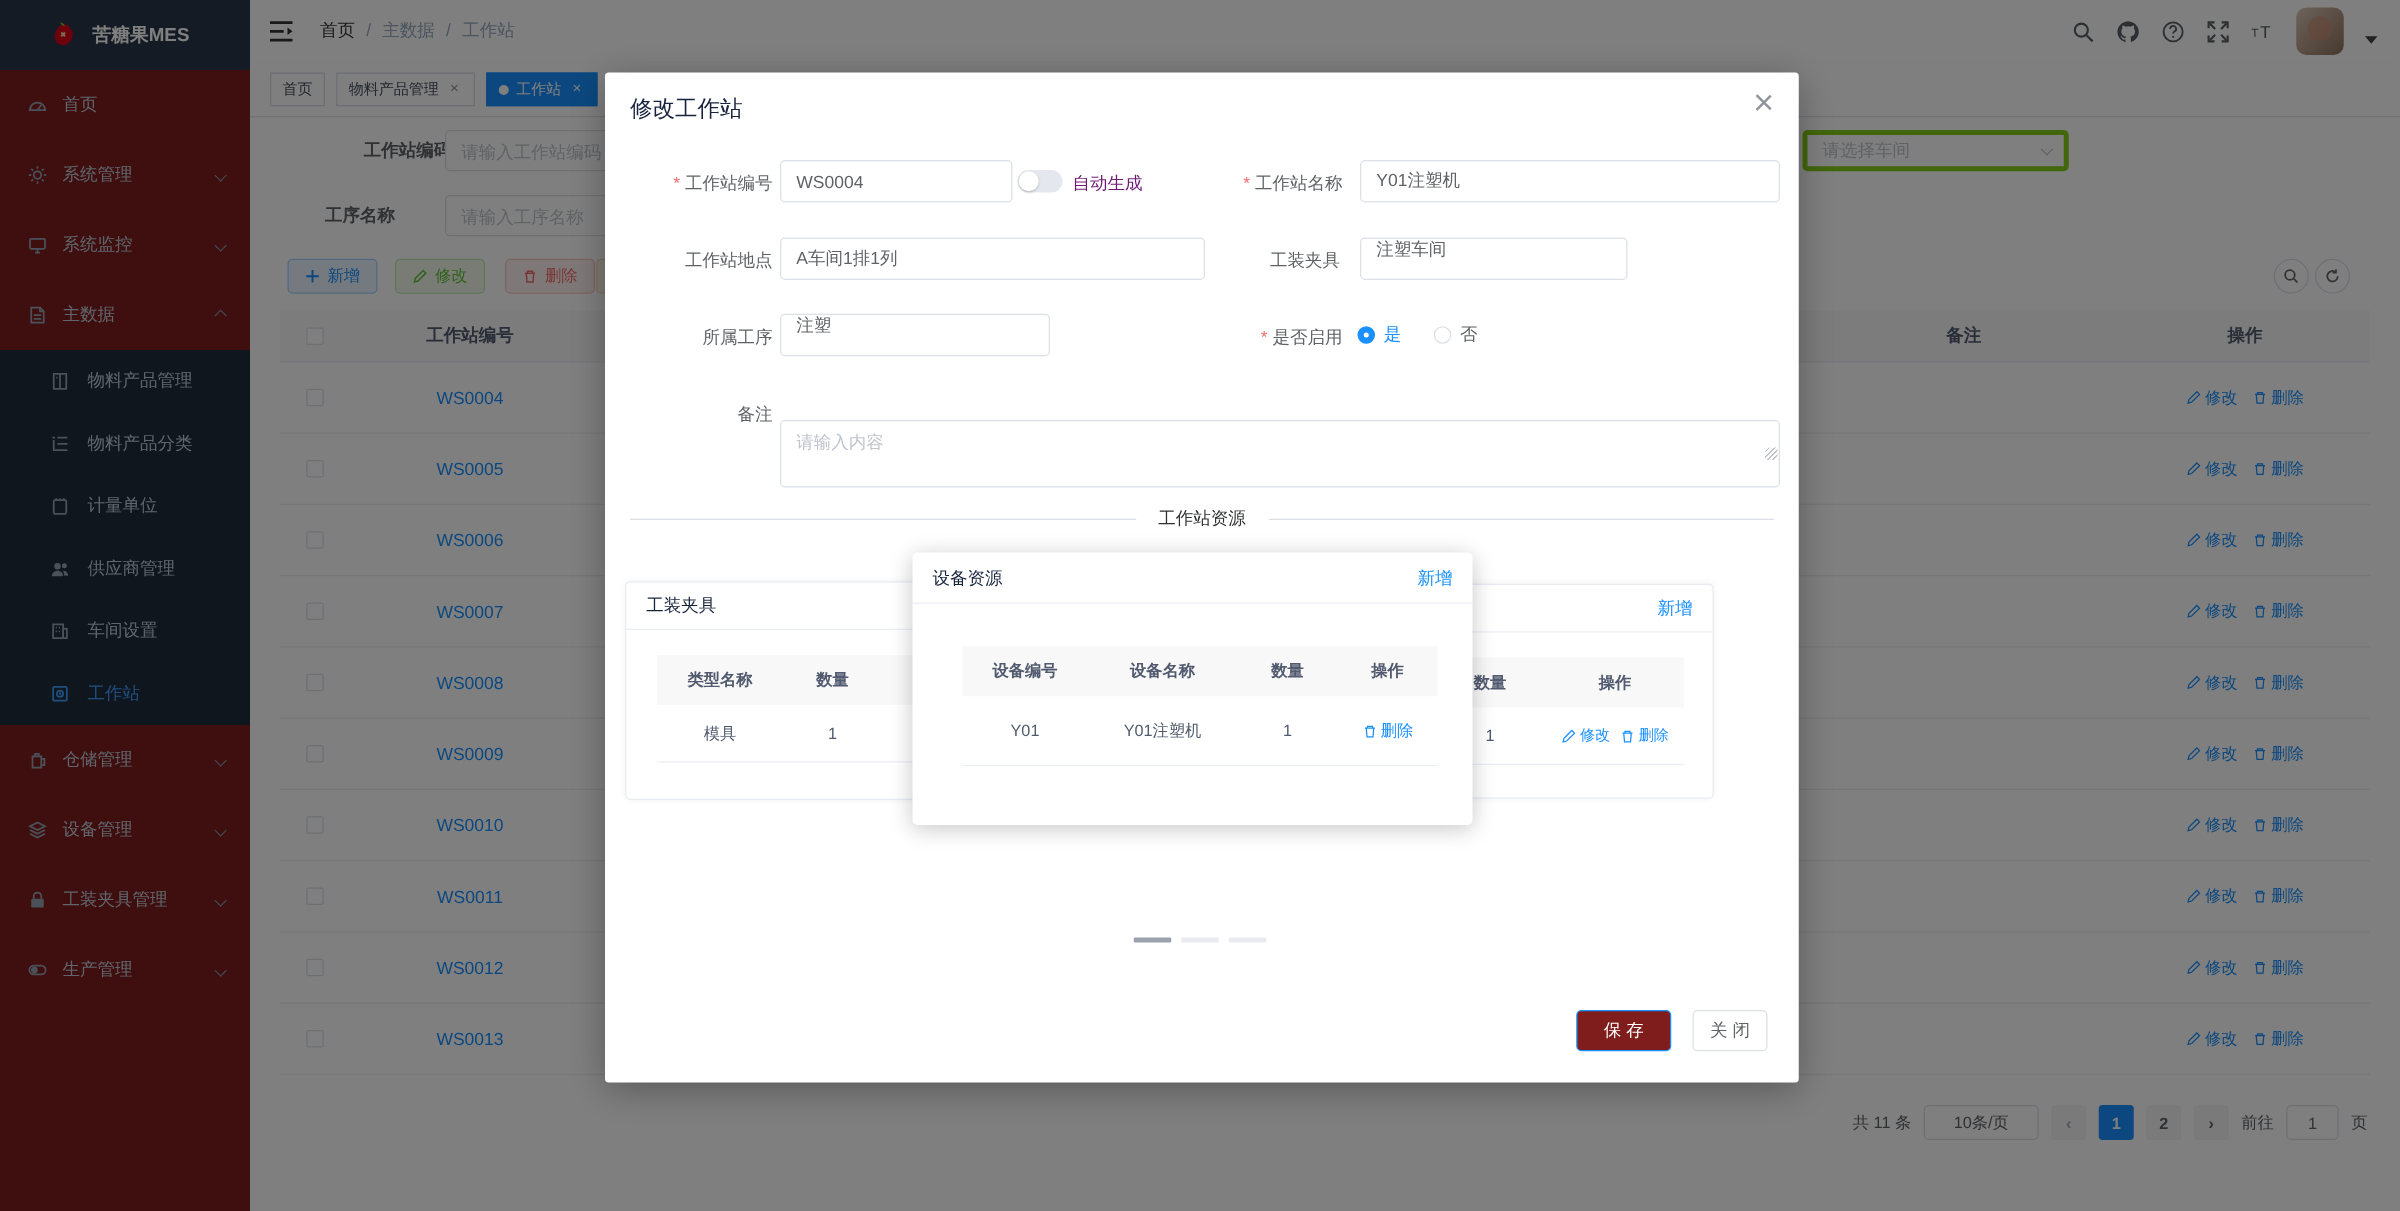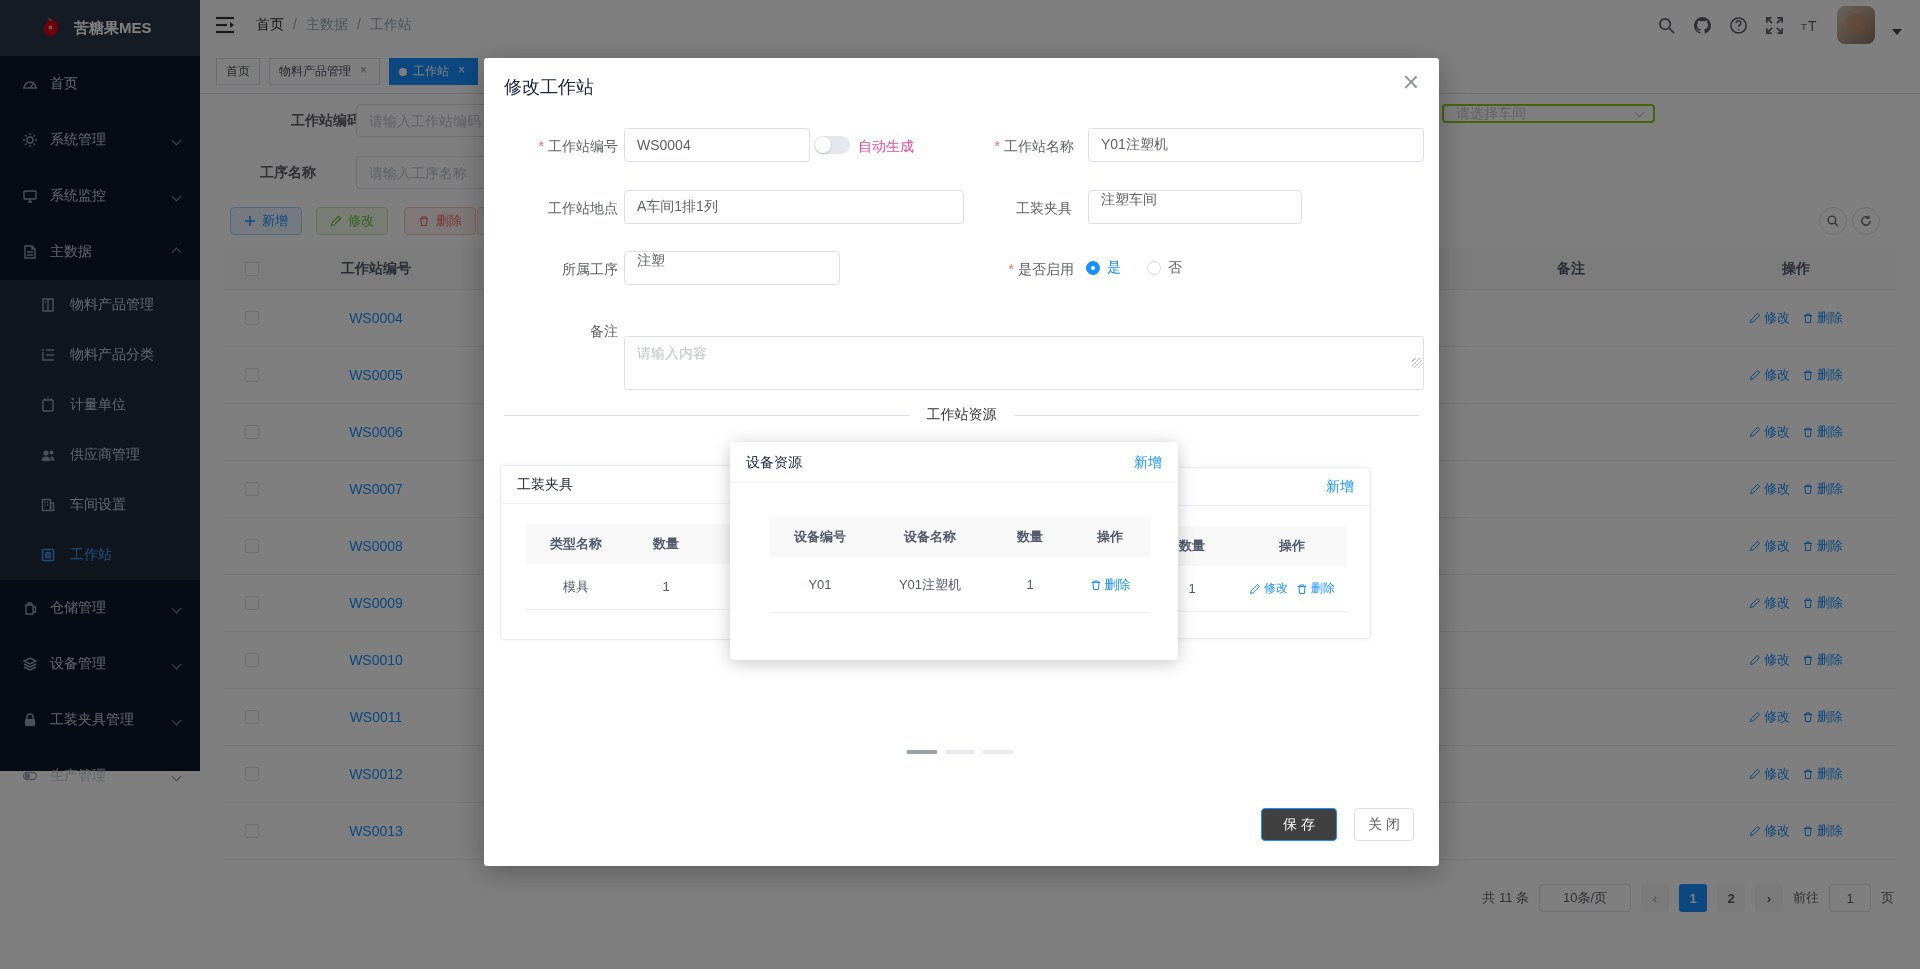--- a/index.html
+++ b/index.html
@@ -1,20 +1,20 @@
 <!DOCTYPE html>
 <html><head>
 <meta charset="utf-8">
 <style>
   * { margin:0; padding:0; box-sizing:border-box; }
   html,body { width:1920px; height:969px; overflow:hidden; background:#fff;
     font-family:"Liberation Sans","DejaVu Sans",sans-serif; font-size:14px; color:#303133; }
 
   
-  .sidebar { position:absolute; left:0; top:0; width:200px; height:771px; background:#0f172a; z-index:10; }
+  .sidebar { position:absolute; left:0; top:0; width:200px; height:969px; background:#7f1d1d; z-index:10; }
   .logo-row { height:56px; display:flex; align-items:center; padding-left:40px; background:#2b3649; }
   .logo-mark { width:22px; height:22px; margin-right:12px; }
   .logo-text { color:#fff; font-weight:bold; font-size:15px; }
   .menu-item { height:56px; display:flex; align-items:center; padding:0 16px 0 22px; color:#bfcbd9; cursor:pointer; }
   .sub-block { background:#1f2d3d; }
   .sub-item { height:50px; display:flex; align-items:center; padding-left:40px; color:#bfcbd9; cursor:pointer; }
   .sub-item.active { color:#409eff; }
   .m-ico { width:16px; height:16px; margin-right:12px; flex:none; color:#97a3b2; }
   .sub-item .m-ico { margin-right:14px; }
   .menu-label { flex:1; font-size:14px; }
@@ -42,21 +42,21 @@
   .tag .x { font-size:12px; color:#8a919c; width:13px; height:13px; line-height:11px; text-align:center; border-radius:50%; }
   .tag.active { background:#1890ff; border-color:#1890ff; color:#fff; }
   .tag.active .x { color:#fff; }
   .dot { width:8px; height:8px; border-radius:50%; background:#fff; }
 
   
   .content { position:absolute; left:200px; top:94px; width:1720px; height:875px; background:#fff; }
   .f-label { position:absolute; font-weight:bold; color:#606266; font-size:14px; }
   .inp { position:absolute; height:33px; border:1px solid #dcdfe6; border-radius:4px; padding:0 12px; font-size:14px; color:#606266; background:#fff; font-family:inherit; }
   .inp::placeholder { color:#c0c4cc; }
-  .sel { position:absolute; height:19px; border:2px solid #84cc16; border-radius:4px; padding:0 28px 0 12px; display:flex; align-items:center; font-size:14px; color:#c0c4cc; background:#fff; cursor:pointer; }
+  .sel { position:absolute; height:33px; border:4px solid #84cc16; border-radius:4px; padding:0 28px 0 12px; display:flex; align-items:center; font-size:14px; color:#c0c4cc; background:#fff; cursor:pointer; }
   .sel .schev { position:absolute; right:10px; width:7px;height:7px;border-right:1.5px solid #c0c4cc;border-bottom:1.5px solid #c0c4cc;transform:rotate(45deg);margin-top:-3px; }
 
   
   .tbtn { position:absolute; height:28px; border-radius:4px; display:flex; align-items:center; gap:6px; padding:0 13px; font-size:13px; cursor:pointer; border:1px solid; }
   .tbtn.blue { color:#1890ff; background:#e8f4ff; border-color:#a3d3ff; }
   .tbtn.green { color:#67c23a; background:#f0f9eb; border-color:#c2e7b0; }
   .tbtn.red { color:#f56c6c; background:#fef0f0; border-color:#fbc4c4; }
   .tbtn.yellow { color:#e6a23c; background:#fdf6ec; border-color:#f5dab1; }
   .cbtn { position:absolute; width:28px; height:28px; border-radius:50%; border:1px solid #dcdfe6; background:#fff; display:flex; align-items:center; justify-content:center; color:#666; cursor:pointer; }
 
@@ -114,21 +114,21 @@
   .res-card.popup { box-shadow:0 3px 18px rgba(0,0,0,.22); z-index:5; border:none; }
   .card-head { position:absolute; left:0; right:0; top:0; height:38px; border-bottom:1px solid #ebeef5; }
   .card-title { position:absolute; left:16px; top:10px; font-size:14px; color:#17233d; }
   .card-add { position:absolute; right:16px; top:10px; font-size:14px; color:#1890ff; cursor:pointer; }
   .mini-table { position:absolute; font-size:13px; }
   .mt-head { display:flex; background:#f8f8f9; height:40px; align-items:center; font-weight:bold; color:#515a6e; }
   .mt-row { display:flex; height:46px; align-items:center; border-bottom:1px solid #ebeef5; color:#515a6e; }
   .mt-cell { text-align:center; }
 
   .modal-foot-btn { position:absolute; height:33px; border-radius:4px; font-size:14px; display:flex; align-items:center; justify-content:center; cursor:pointer; }
-  .btn-save { left:777px; top:750px; width:76px; background:#404040; color:#fff; border:1px solid #1890ff; }
+  .btn-save { left:777px; top:750px; width:76px; background:#7f1d1d; color:#fff; border:1px solid #1890ff; }
   .btn-close { left:870px; top:750px; width:60px; background:#fff; color:#606266; border:1px solid #dcdfe6; }
 
   .indicator { position:absolute; width:30px; height:4px; border-radius:1px; cursor:pointer; }
   svg { display:block; }
 </style>
 </head>
 <body>
 
 <div class="sidebar">
   <div class="logo-row">
@@ -605,21 +605,21 @@
 
 <div class="overlay"></div>
 
 <div class="modal">
   <div class="modal-title">修改工作站</div>
   <div class="modal-close"></div>
 
   <div class="fm-label req" style="left:14px; top:80px;">工作站编号</div>
   <input class="fm-inp" style="left: 140px; top: 70px; width: 186px;" value="WS0004">
   <span class="switch" style="left:330px; top:78px;"></span>
-  <div style="position:absolute; left:374px; top:80px; color:#ec4899;">自动生成</div>
+  <div style="position:absolute; left:374px; top:80px; color:#701a75;">自动生成</div>
   <div class="fm-label req" style="left:470px; top:80px;">工作站名称</div>
   <input class="fm-inp" style="left: 604px; top: 70px; width: 336px;" value="Y01注塑机">
 
   <div class="fm-label" style="left:14px; top:142px;">工作站地点</div>
   <input class="fm-inp" style="left: 140px; top: 132px; width: 340px;" value="A车间1排1列">
   <div class="fm-label" style="left:470px; top:142px; width:118px;">工装夹具</div>
   <div class="fm-sel" style="left:604px; top:132px; width:214px;">
     <span>注塑车间</span>
     <span class="schev"></span>
   </div>

